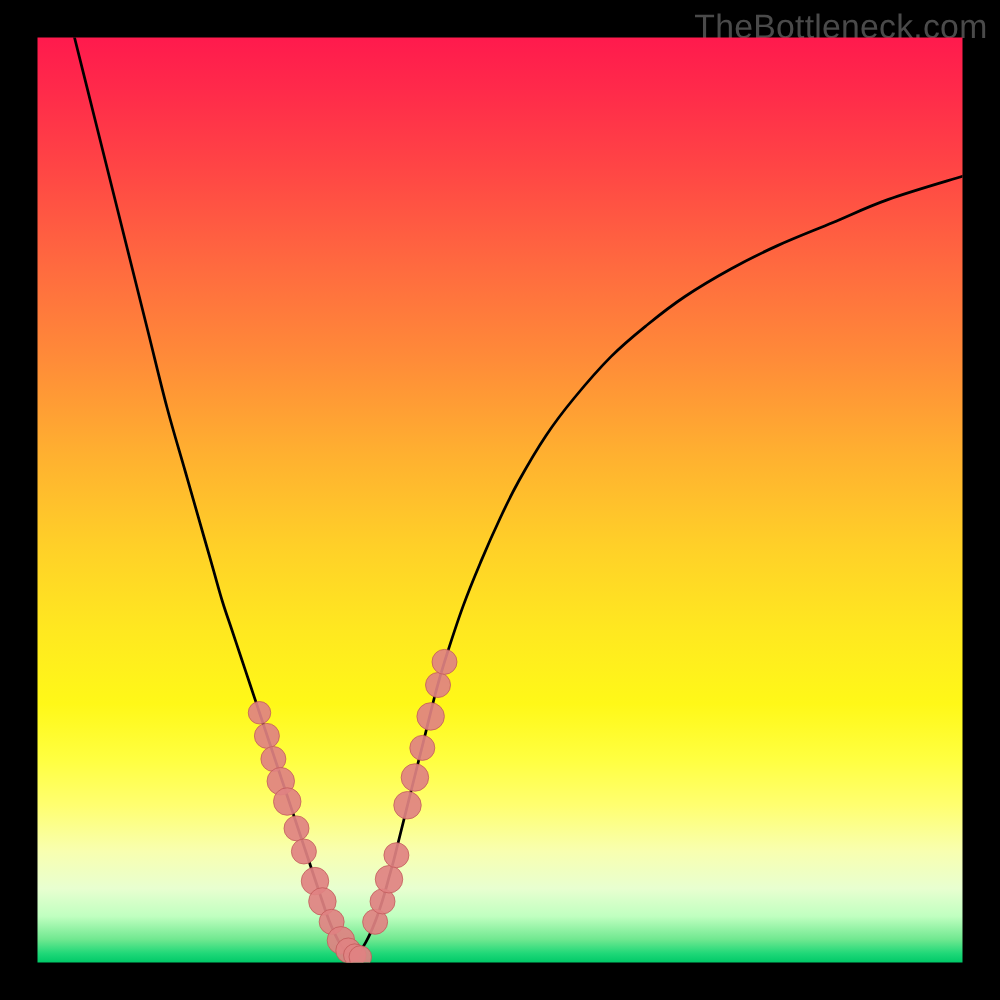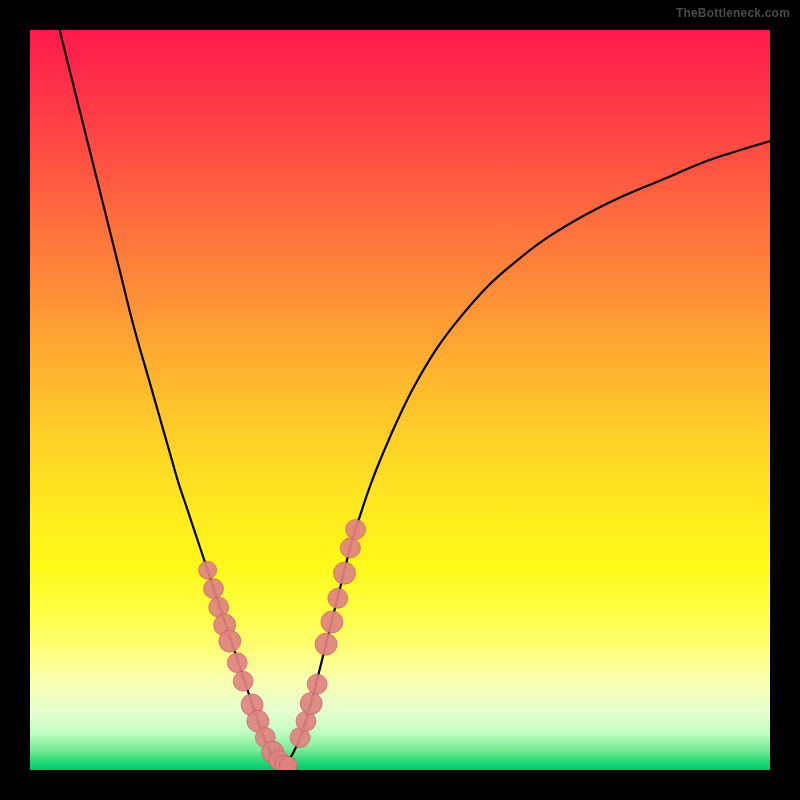--- a/index.html
+++ b/index.html
@@ -34,22 +34,22 @@
       #70e890 97.5%,
       #20d878 99%,
       #00c968 100%
     );
   }
   .watermark {
     position: absolute;
     top: 6px;
     right: 10px;
     font-family: Arial, Helvetica, sans-serif;
-    font-size: 12px;
-    font-weight: 700;
+    font-size: 27px;
+    font-weight: 400;
     color: #4a4a4a;
     letter-spacing: 0.2px;
   }
   svg.overlay {
     position: absolute;
     left: 0; top: 0;
     width: 740px; height: 740px;
   }
 </style>
 </head>

